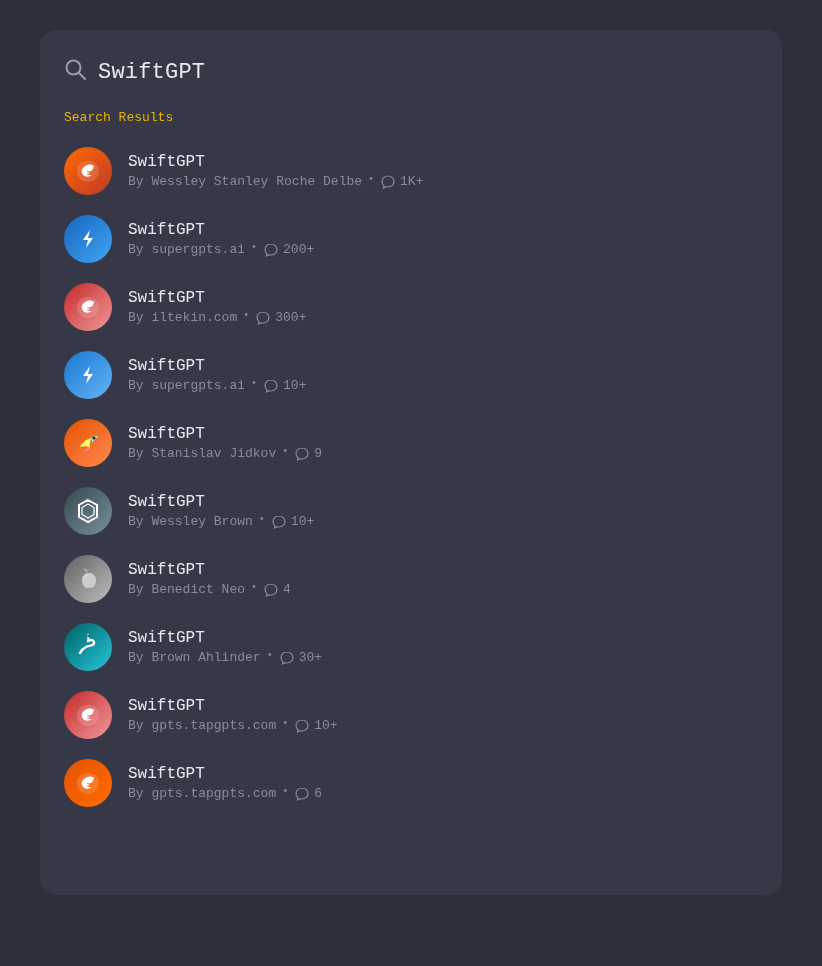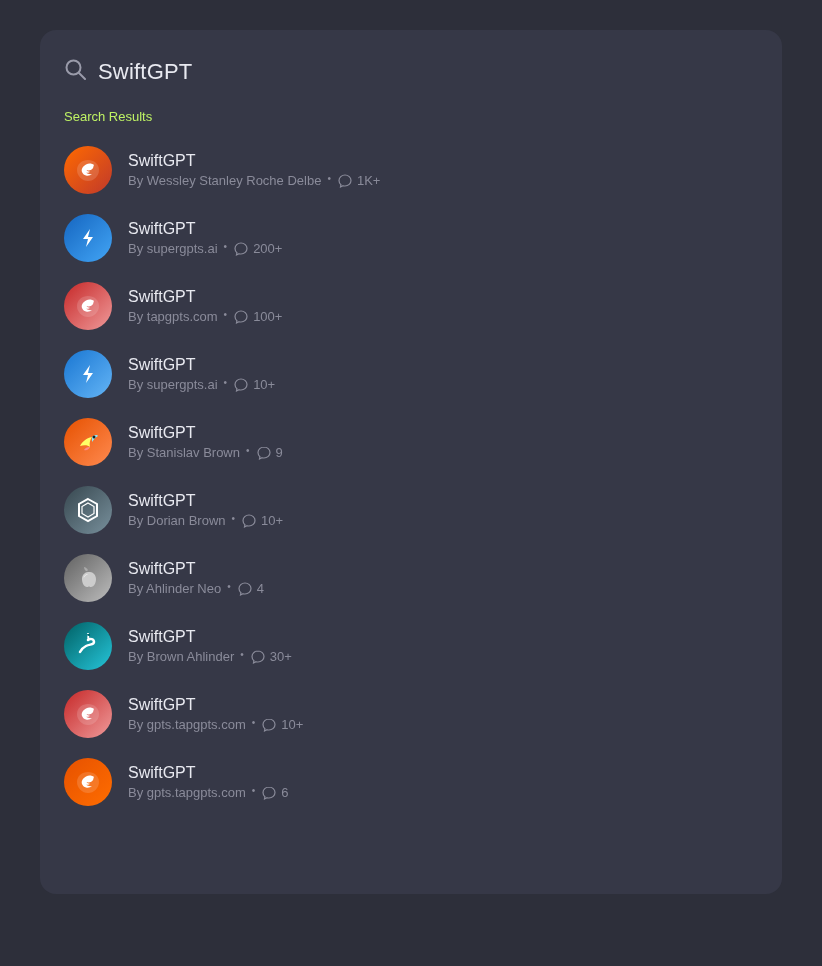--- a/index.html
+++ b/index.html
@@ -17,20 +17,21 @@
       align-items: flex-start;
       font-family: -apple-system, BlinkMacSystemFont, 'Segoe UI', sans-serif;
     }
 
     .search-panel {
       background-color: #363847;
       border-radius: 16px;
       margin: 30px 40px;
       width: 742px;
       padding: 20px 0 30px 0;
+      font-family: Liberation Mono, monospace;
     }
 
     .search-bar {
       display: flex;
       align-items: center;
       padding: 8px 24px 16px 24px;
       border-bottom: none;
     }
 
     .search-icon {
@@ -42,21 +43,21 @@
 
     .search-text {
       font-size: 22px;
       font-weight: 400;
       color: #e8e9f0;
       letter-spacing: 0.2px;
     }
 
     .section-label {
       font-size: 13px;
-      color: #bef264;
+      color: #eab308;
       padding: 8px 24px 12px 24px;
       font-weight: 500;
     }
 
     .results-list {
       list-style: none;
     }
 
     .result-item {
       display: flex;
@@ -181,27 +182,27 @@
       <li class="result-item">
       <div class="avatar" style="background: linear-gradient(135deg, #c62828, #ef9a9a); font-size: 22px">
         <svg width="32" height="32" viewBox="0 0 32 32" fill="none">
       <path d="M16 6C10 6 5 10 5 16C5 22 10 27 16 27C22 27 27 22 27 16C27 10 22 6 16 6Z" fill="rgba(255,255,255,0.15)"></path>
       <path d="M22 11C20 9.5 17 9 14 10.5C11 12 9 15 10 18C10.5 19.5 12 21 14 21.5C16 22 18.5 21.5 20 20C18 20.5 15.5 20 14 18.5C15 19 17 19 18.5 17.5C17.5 18 15.5 17.5 14.5 16C17 17 20 16 21 14C21.5 13 21.5 11.5 22 11Z" fill="white"></path>
     </svg>
       </div>
       <div class="result-info">
         <div class="result-name">SwiftGPT</div>
         <div class="result-meta">
-          <span>By tapgpts.com</span>
-          <span class="meta-dot">•</span>
-          <span class="chat-icon-wrap">
-            <svg width="16" height="16" viewBox="0 0 16 16" class="chat-bubble-svg">
-              <path d="M8 2C4.686 2 2 4.462 2 7.5c0 1.67.748 3.17 1.938 4.198L3.5 14l2.563-1.281C6.654 12.896 7.317 13 8 13c3.314 0 6-2.462 6-5.5S11.314 2 8 2z" stroke="#8a8b9a" stroke-width="1.2" fill="none"></path>
-            </svg>
-            <span>100+</span>
+          <span>By iltekin.com</span>
+          <span class="meta-dot">•</span>
+          <span class="chat-icon-wrap">
+            <svg width="16" height="16" viewBox="0 0 16 16" class="chat-bubble-svg">
+              <path d="M8 2C4.686 2 2 4.462 2 7.5c0 1.67.748 3.17 1.938 4.198L3.5 14l2.563-1.281C6.654 12.896 7.317 13 8 13c3.314 0 6-2.462 6-5.5S11.314 2 8 2z" stroke="#8a8b9a" stroke-width="1.2" fill="none"></path>
+            </svg>
+            <span>300+</span>
           </span>
         </div>
       </div>
     </li>
       <li class="result-item">
       <div class="avatar" style="background: linear-gradient(135deg, #1976d2, #64b5f6); font-size: 22px">
         <svg width="32" height="32" viewBox="0 0 32 32" fill="none">
       <polygon points="18,7 11,17 16,17 14,25 21,15 16,15" fill="white" stroke="none"></polygon>
     </svg>
       </div>
@@ -224,42 +225,42 @@
         <svg width="32" height="32" viewBox="0 0 32 32" fill="none">
       <path d="M8 20C10 16 14 12 20 11C18 14 17 17 18 21C16 19 12 19 8 20Z" fill="#ff6"></path>
       <path d="M20 11C22 9 25 8 26 10C24 11 22 13 20 16C20 14 20 12 20 11Z" fill="#8ef"></path>
       <path d="M18 21C17 23 15 25 12 24C13 22 15 21 18 21Z" fill="#f88"></path>
       <circle cx="22" cy="11" r="1.5" fill="#222"></circle>
     </svg>
       </div>
       <div class="result-info">
         <div class="result-name">SwiftGPT</div>
         <div class="result-meta">
-          <span>By Stanislav Brown</span>
+          <span>By Stanislav Jidkov</span>
           <span class="meta-dot">•</span>
           <span class="chat-icon-wrap">
             <svg width="16" height="16" viewBox="0 0 16 16" class="chat-bubble-svg">
               <path d="M8 2C4.686 2 2 4.462 2 7.5c0 1.67.748 3.17 1.938 4.198L3.5 14l2.563-1.281C6.654 12.896 7.317 13 8 13c3.314 0 6-2.462 6-5.5S11.314 2 8 2z" stroke="#8a8b9a" stroke-width="1.2" fill="none"></path>
             </svg>
             <span>9</span>
           </span>
         </div>
       </div>
     </li>
       <li class="result-item">
       <div class="avatar" style="background: linear-gradient(135deg, #37474f, #78909c); font-size: 22px">
         <svg width="32" height="32" viewBox="0 0 32 32" fill="none">
       <polygon points="16,5 25,10 25,22 16,27 7,22 7,10" stroke="white" stroke-width="2" fill="none"></polygon>
       <polygon points="16,9 22,12.5 22,19.5 16,23 10,19.5 10,12.5" stroke="white" stroke-width="1.2" fill="none"></polygon>
     </svg>
       </div>
       <div class="result-info">
         <div class="result-name">SwiftGPT</div>
         <div class="result-meta">
-          <span>By Dorian Brown</span>
+          <span>By Wessley Brown</span>
           <span class="meta-dot">•</span>
           <span class="chat-icon-wrap">
             <svg width="16" height="16" viewBox="0 0 16 16" class="chat-bubble-svg">
               <path d="M8 2C4.686 2 2 4.462 2 7.5c0 1.67.748 3.17 1.938 4.198L3.5 14l2.563-1.281C6.654 12.896 7.317 13 8 13c3.314 0 6-2.462 6-5.5S11.314 2 8 2z" stroke="#8a8b9a" stroke-width="1.2" fill="none"></path>
             </svg>
             <span>10+</span>
           </span>
         </div>
       </div>
     </li>
@@ -267,21 +268,21 @@
       <div class="avatar" style="background: linear-gradient(135deg, #616161, #bdbdbd); font-size: 24px">
         <svg width="28" height="28" viewBox="0 0 28 28" fill="none">
       <path d="M14 6C13 4 11 3 10 3C10 5 11 6 12 7C13 7 14 6.5 14 6Z" fill="#aaa"></path>
       <path d="M14 8C11 8 8 11 8 15C8 19 10 23 13 23C14 23 14.5 22.5 15 22.5C15.5 22.5 16 23 17 23C20 23 22 19 22 15C22 11 19 8 16 8C15.5 8 14.5 8 14 8Z" fill="#ccc"></path>
       <path d="M10 13C10.5 11.5 12 10.5 13 10.5" stroke="white" stroke-width="1" stroke-linecap="round" opacity="0.6"></path>
     </svg>
       </div>
       <div class="result-info">
         <div class="result-name">SwiftGPT</div>
         <div class="result-meta">
-          <span>By Ahlinder Neo</span>
+          <span>By Benedict Neo</span>
           <span class="meta-dot">•</span>
           <span class="chat-icon-wrap">
             <svg width="16" height="16" viewBox="0 0 16 16" class="chat-bubble-svg">
               <path d="M8 2C4.686 2 2 4.462 2 7.5c0 1.67.748 3.17 1.938 4.198L3.5 14l2.563-1.281C6.654 12.896 7.317 13 8 13c3.314 0 6-2.462 6-5.5S11.314 2 8 2z" stroke="#8a8b9a" stroke-width="1.2" fill="none"></path>
             </svg>
             <span>4</span>
           </span>
         </div>
       </div>
     </li>

